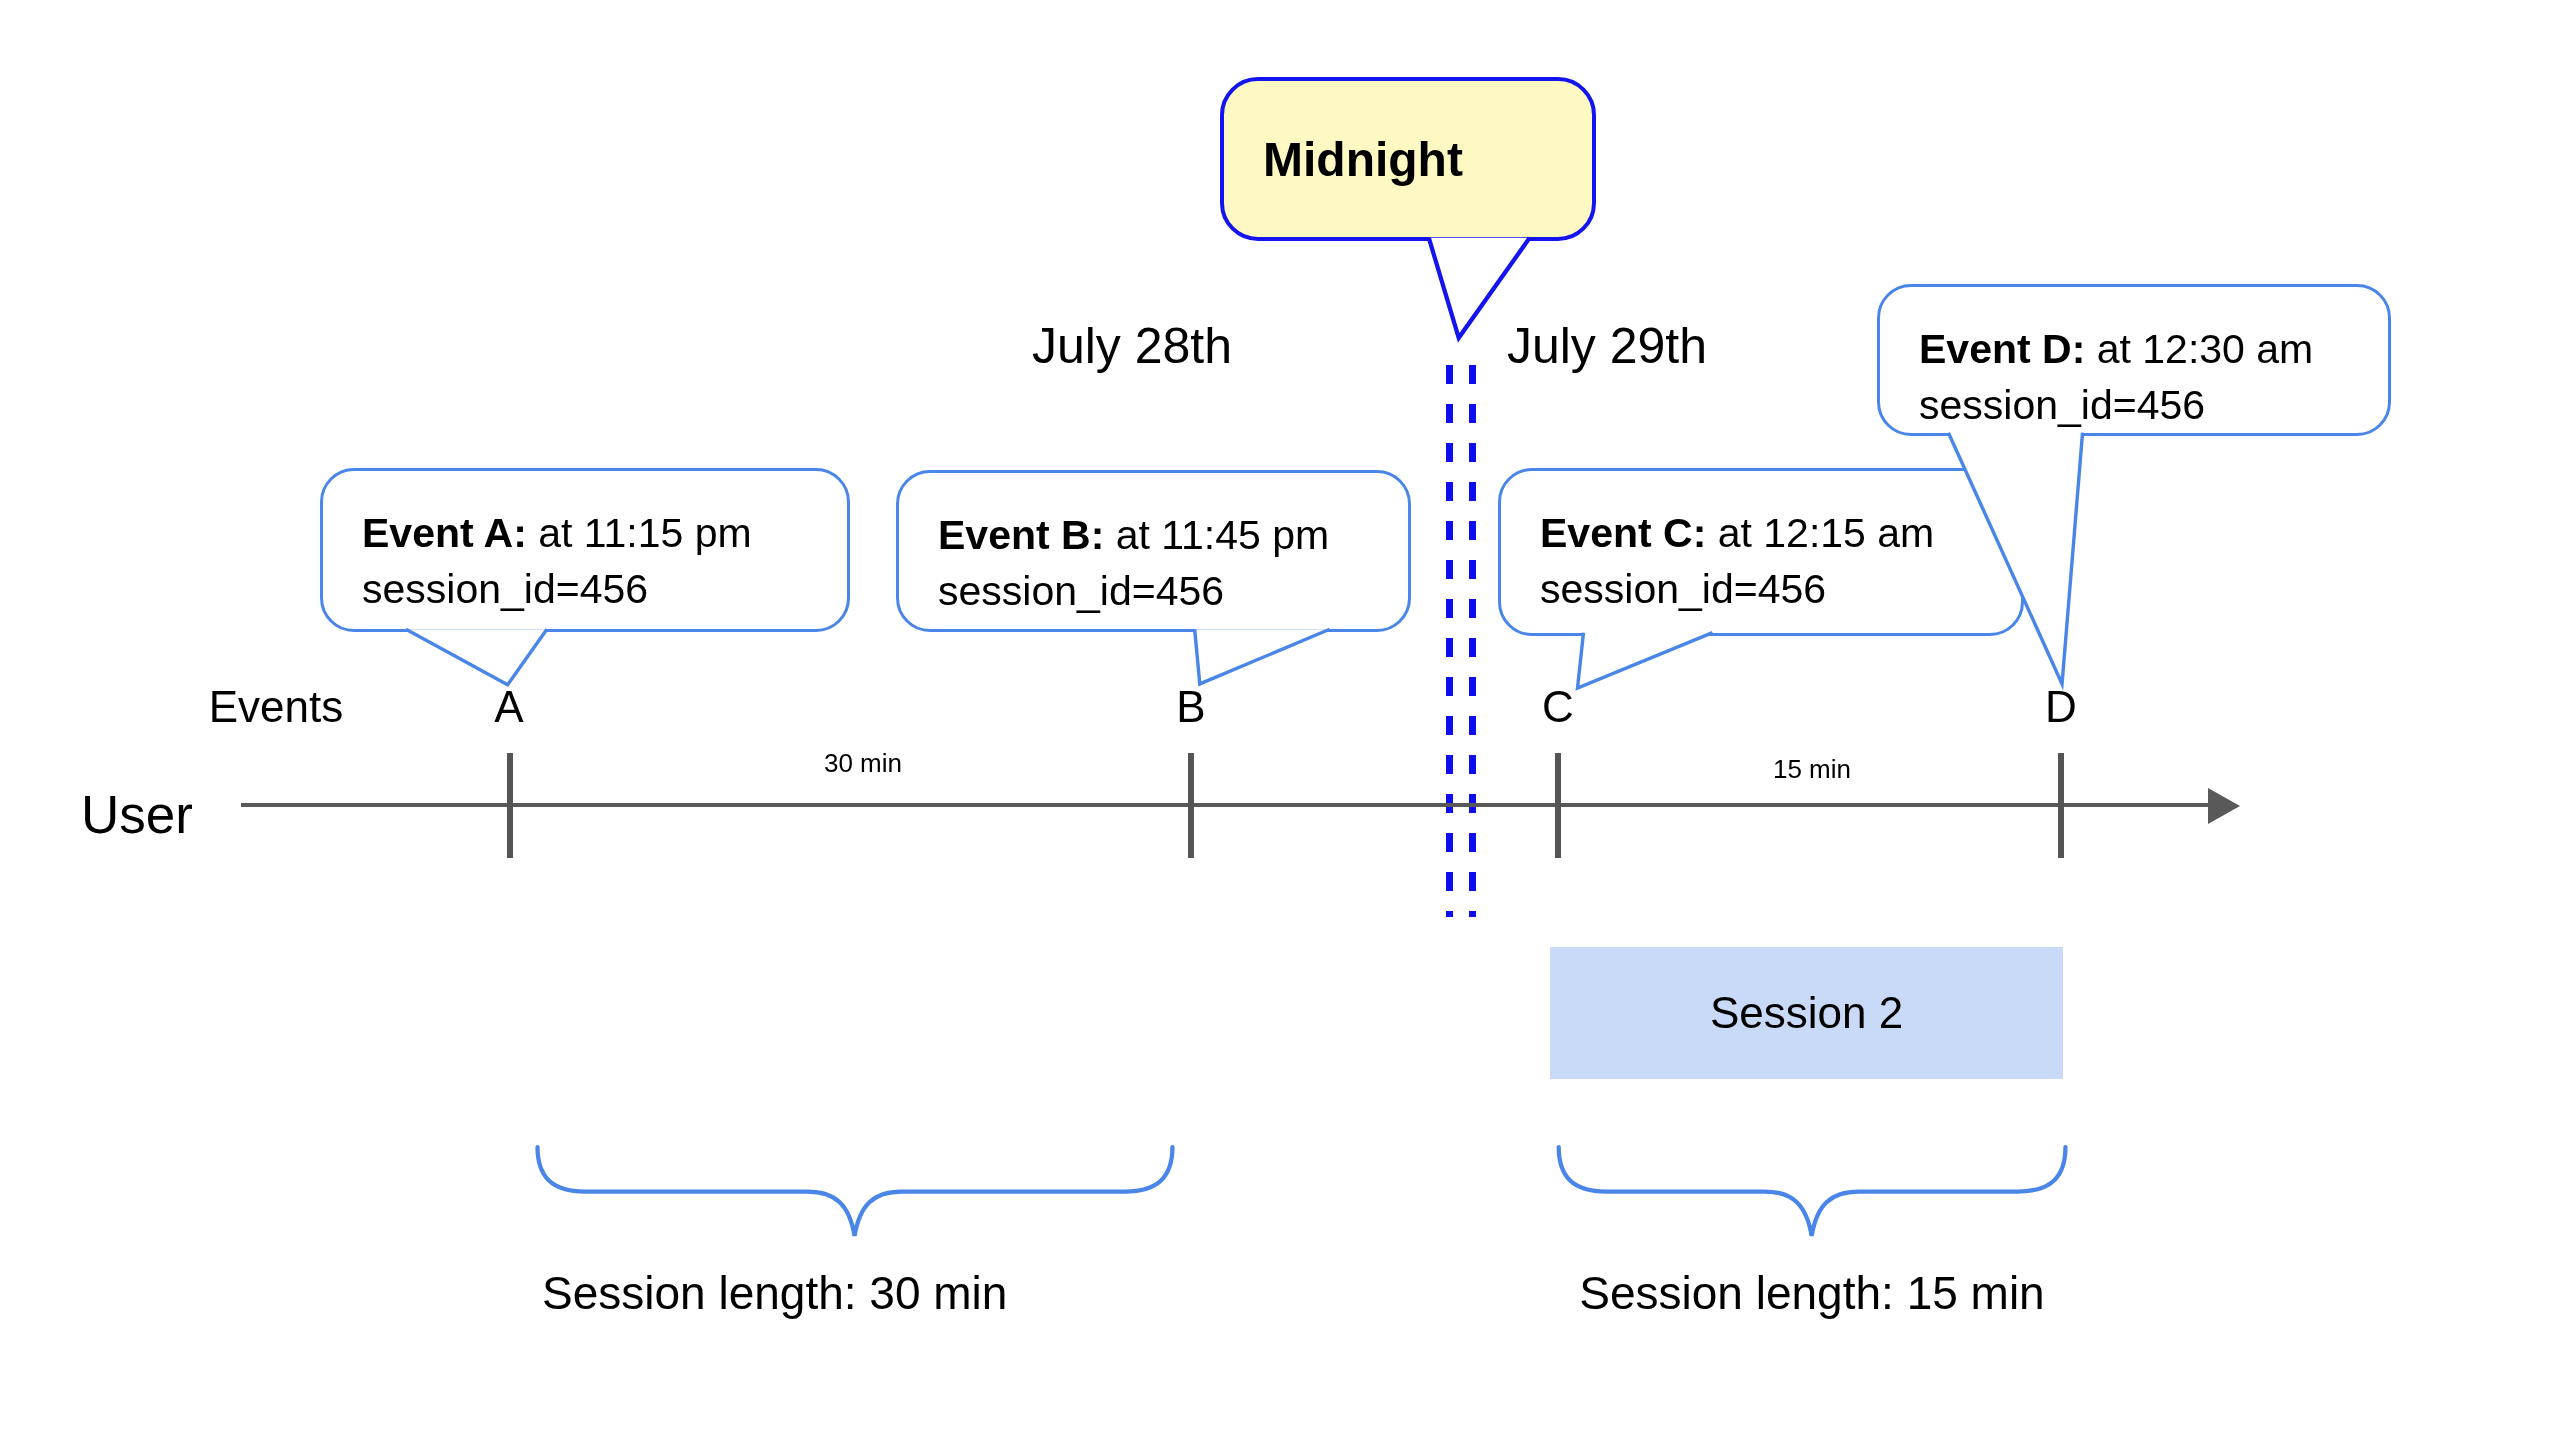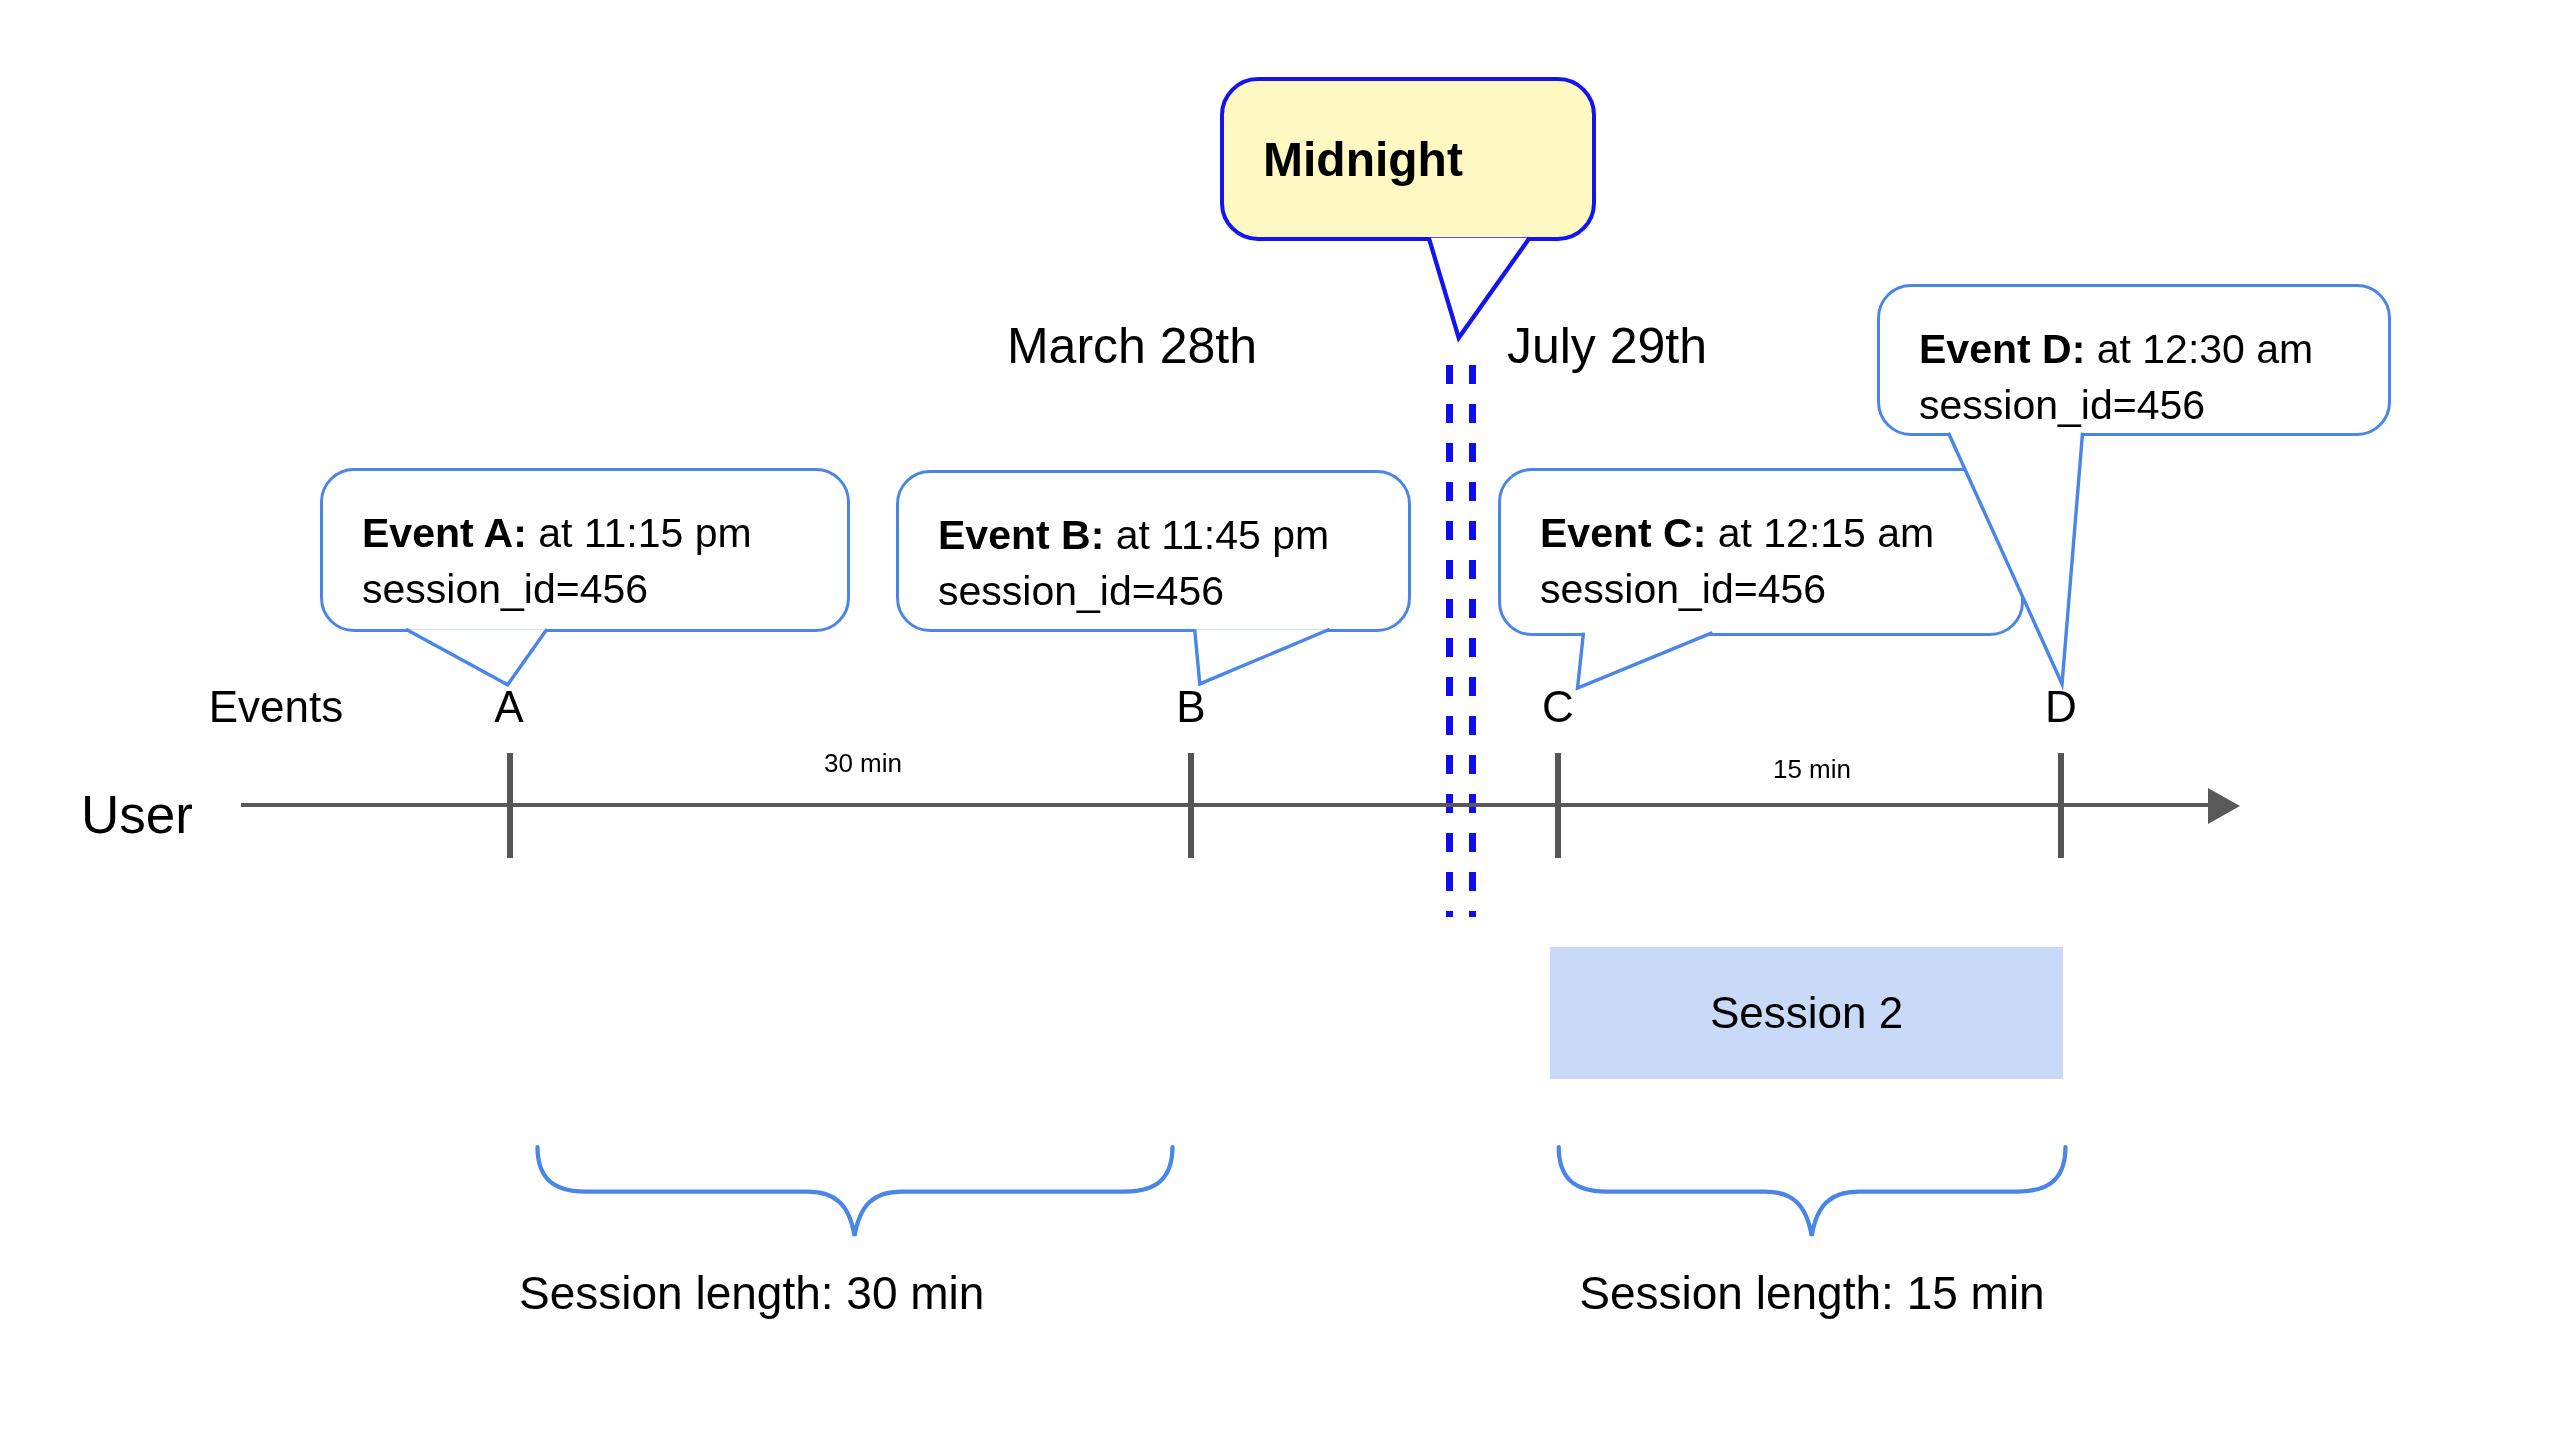--- a/index.html
+++ b/index.html
@@ -64,21 +64,21 @@
 
   .length-label { top:1269px; font-size:46px; line-height:48px; white-space:nowrap; }
 
   svg.overlay { position:absolute; left:0; top:0; pointer-events:none; }
 </style>
 </head>
 <body>
 
 <div id="canvas">
 
-  <div class="abs center-x date-label" style="left:1132px; top:321px;">March 28th</div>
+  <div class="abs center-x date-label" style="left:1132px; top:321px;">July 28th</div>
   <div class="abs center-x date-label" style="left:1607px; top:321px;">July 29th</div>
 
   <div class="abs dash-line" style="left:1446px;"></div>
   <div class="abs dash-line" style="left:1469px;"></div>
 
   <div class="abs midnight-box">
     <span>Midnight</span>
   </div>
 
   <div class="abs callout co-a">
@@ -130,17 +130,17 @@
   <div class="abs tick" style="left:1555px;"></div>
   <div class="abs tick" style="left:2058px;"></div>
 
   <div class="abs center-x min-label" style="left:863px; top:744px;">30 min</div>
   <div class="abs center-x min-label" style="left:1812px; top:750px;">15 min</div>
 
   <div class="abs session-box sb-2">
     <span>Session 2</span>
   </div>
 
-  <div class="abs length-label" style="left:519px;text-align:right;">Session length: 30 min</div>
+  <div class="abs length-label" style="left:542px;text-align:right;">Session length: 30 min</div>
   <div class="abs center-x length-label" style="left:1812px;">Session length: 15 min</div>
 
 </div>
 
 
 </body></html>

